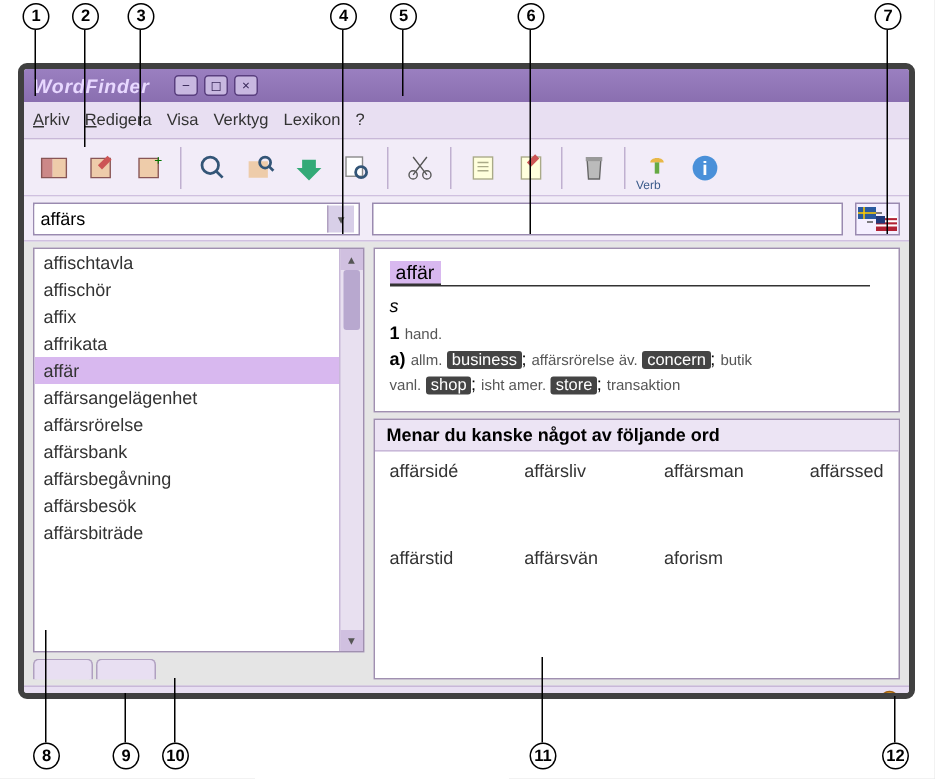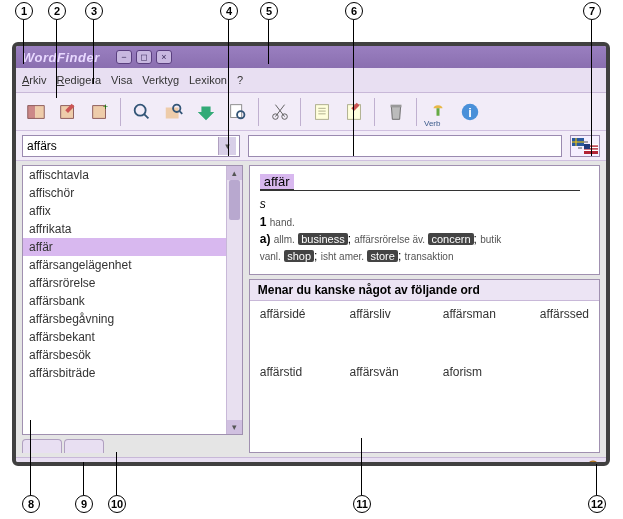--- a/index.html
+++ b/index.html
@@ -225,21 +225,20 @@
         <div class="wl-inner">
           <div class="word">affischtavla</div>
           <div class="word">affischör</div>
           <div class="word">affix</div>
           <div class="word">affrikata</div>
           <div class="word sel">affär</div>
           <div class="word">affärsangelägenhet</div>
           <div class="word">affärsrörelse</div>
           <div class="word">affärsbank</div>
           <div class="word">affärsbegåvning</div>
-          <div class="word">affärsbekant</div>
           <div class="word">affärsbesök</div>
           <div class="word">affärsbiträde</div>
         </div>
         <div class="vscroll">
           <div class="arr">▴</div>
           <div class="thumb"></div>
           <div class="arr" style="position:absolute;bottom:0;left:0;right:0;">▾</div>
         </div>
       </div>
       <div class="tabsbot">

